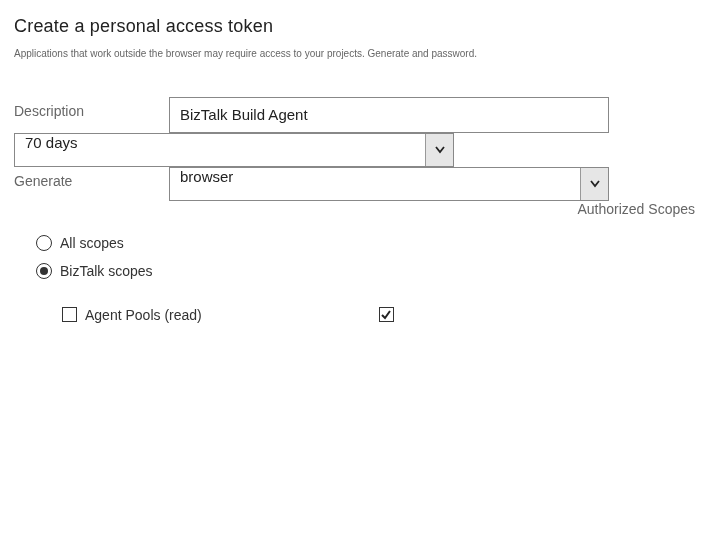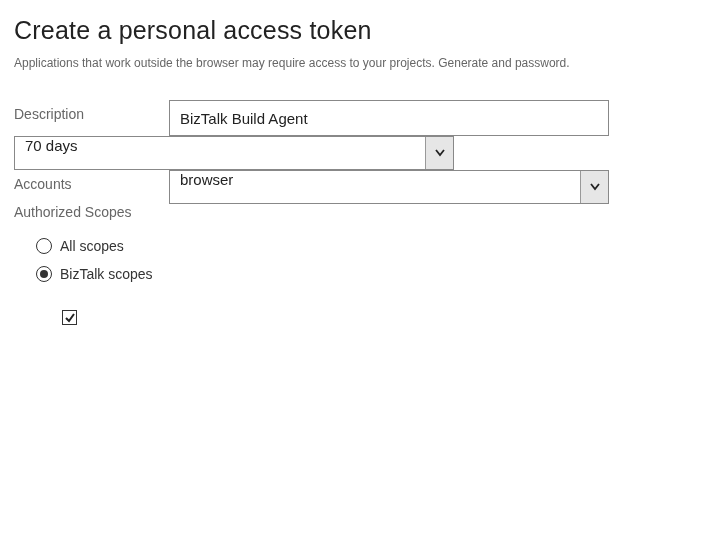--- a/index.html
+++ b/index.html
@@ -6,31 +6,31 @@
     body {
       font-family: "Segoe UI", "Segoe UI Light", Arial, sans-serif;
       width: 709px;
       height: 533px;
       background: #fff;
       color: #333;
       padding: 16px 14px;
       overflow: hidden;
     }
     .title {
-      font-size: 25px;
+      font-size: 18px;
       font-weight: 300;
       color: #222;
       margin-bottom: 10px;
       letter-spacing: 0.2px;
     }
     .subtitle {
-      font-size: 12px;
+      font-size: 10px;
       color: #666;
       line-height: 1.45;
-      margin-bottom: 28px;
+      margin-bottom: 35px;
     }
     .form-row {
       display: flex;
       align-items: flex-start;
     }
     .form-label {
       width: 155px;
       font-size: 14px;
       color: #666;
       padding-top: 6px;
@@ -73,20 +73,21 @@
       border-left: 1px solid #999;
       display: flex;
       align-items: center;
       justify-content: center;
       pointer-events: none;
     }
     .section-label {
       font-size: 14px;
       color: #666;
       margin-bottom: 18px;
+      text-align: right;
     }
     .radio-group { padding-left: 22px; }
     .radio-row, .check-row {
       display: flex;
       align-items: center;
       margin-bottom: 12px;
       font-size: 14px;
       color: #333;
     }
     .radio-outer {
@@ -139,21 +140,21 @@
     <div class="select-input">70 days</div>
     <div class="select-btn">
       <svg width="12" height="12" viewBox="0 0 12 12">
           <path d="M2 3 L6 8 L10 3" stroke="#222" stroke-width="1.8" fill="none"></path>
         </svg>
     </div>
   </div>
 </div>
 
 <div class="form-row">
-  <div class="form-label">Accounts</div>
+  <div class="form-label">Generate</div>
   <div class="select-wrap">
     <div class="select-input">browser</div>
     <div class="select-btn">
       <svg width="12" height="12" viewBox="0 0 12 12">
           <path d="M2 3 L6 8 L10 3" stroke="#222" stroke-width="1.8" fill="none"></path>
         </svg>
     </div>
   </div>
 </div>
 
@@ -167,19 +168,23 @@
   <div class="radio-row">
     <span class="radio-outer">
         <span class="radio-inner"></span>
       </span>
     <span>BizTalk scopes</span>
   </div>
 </div>
 
 <div class="checks-row">
   <div class="check-row">
+    <span class="check-box"></span>
+    <span>Agent Pools (read)</span>
+  </div>
+  <div class="check-row">
     <span class="check-box">
       <svg width="12" height="12" viewBox="0 0 12 12">
           <path d="M2 6 L5 9 L10 2" stroke="#222" stroke-width="2" fill="none"></path>
         </svg>
     </span>
   </div>
 </div>
 
 </body></html>

